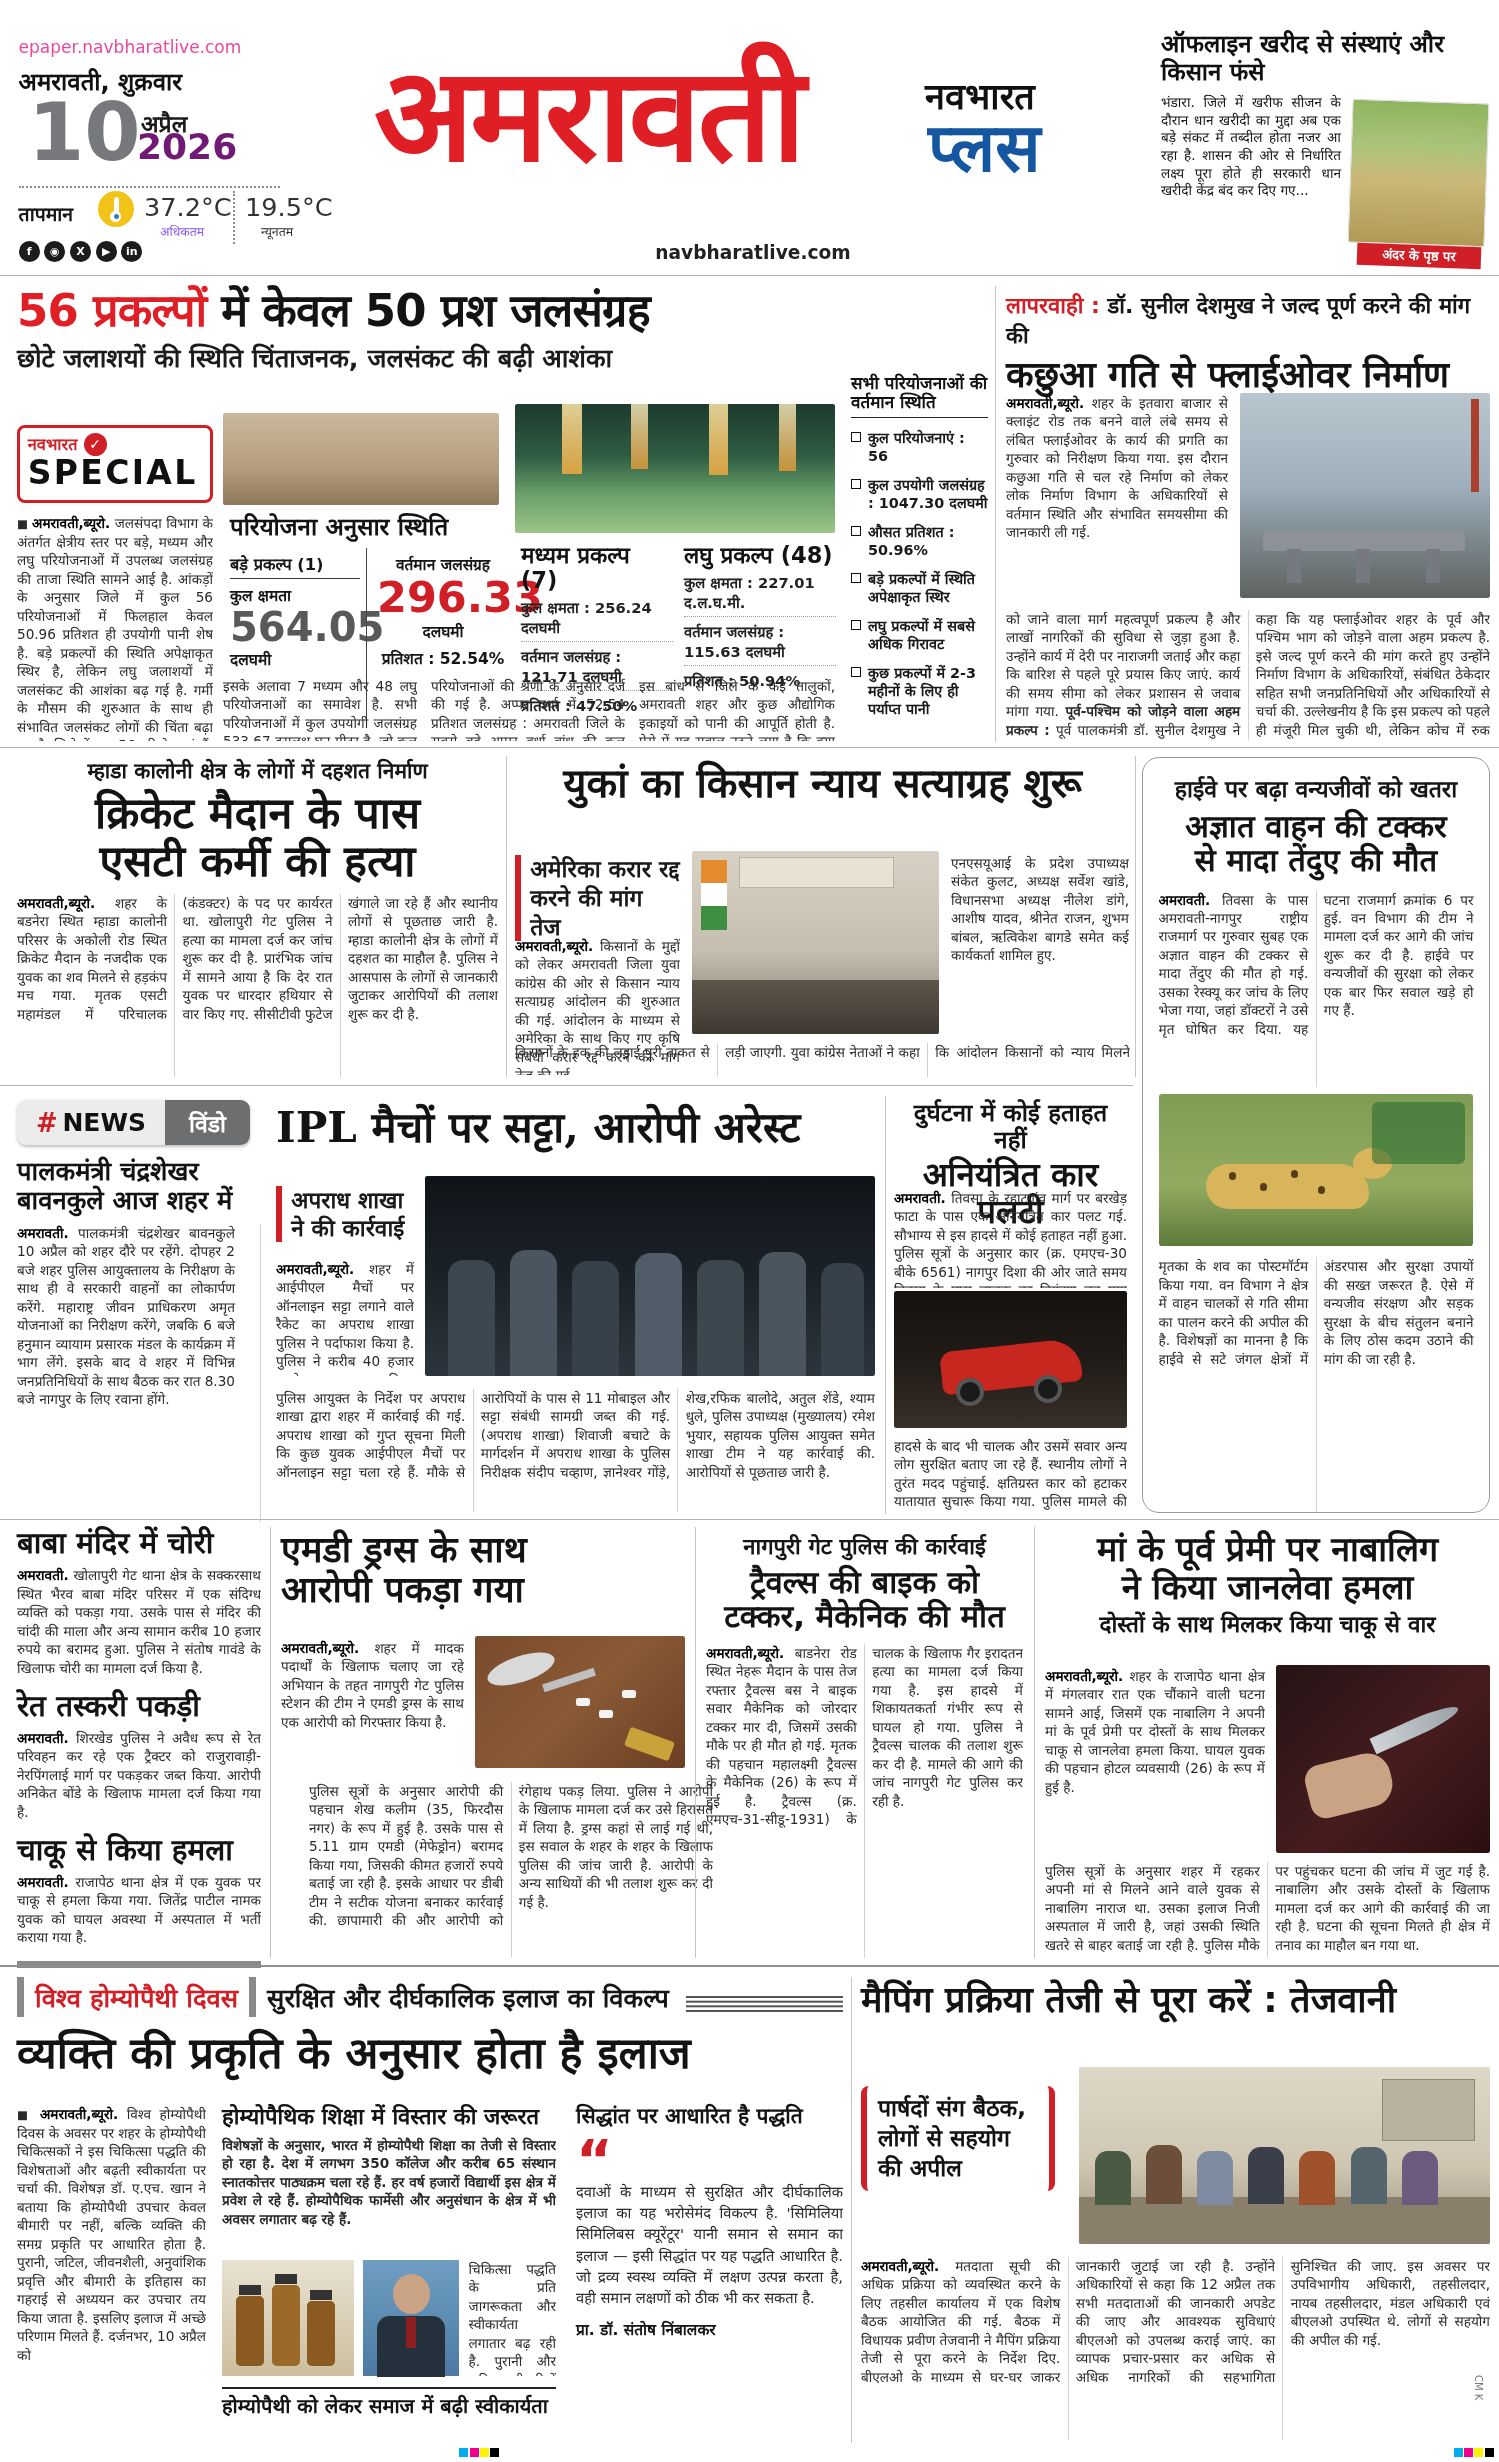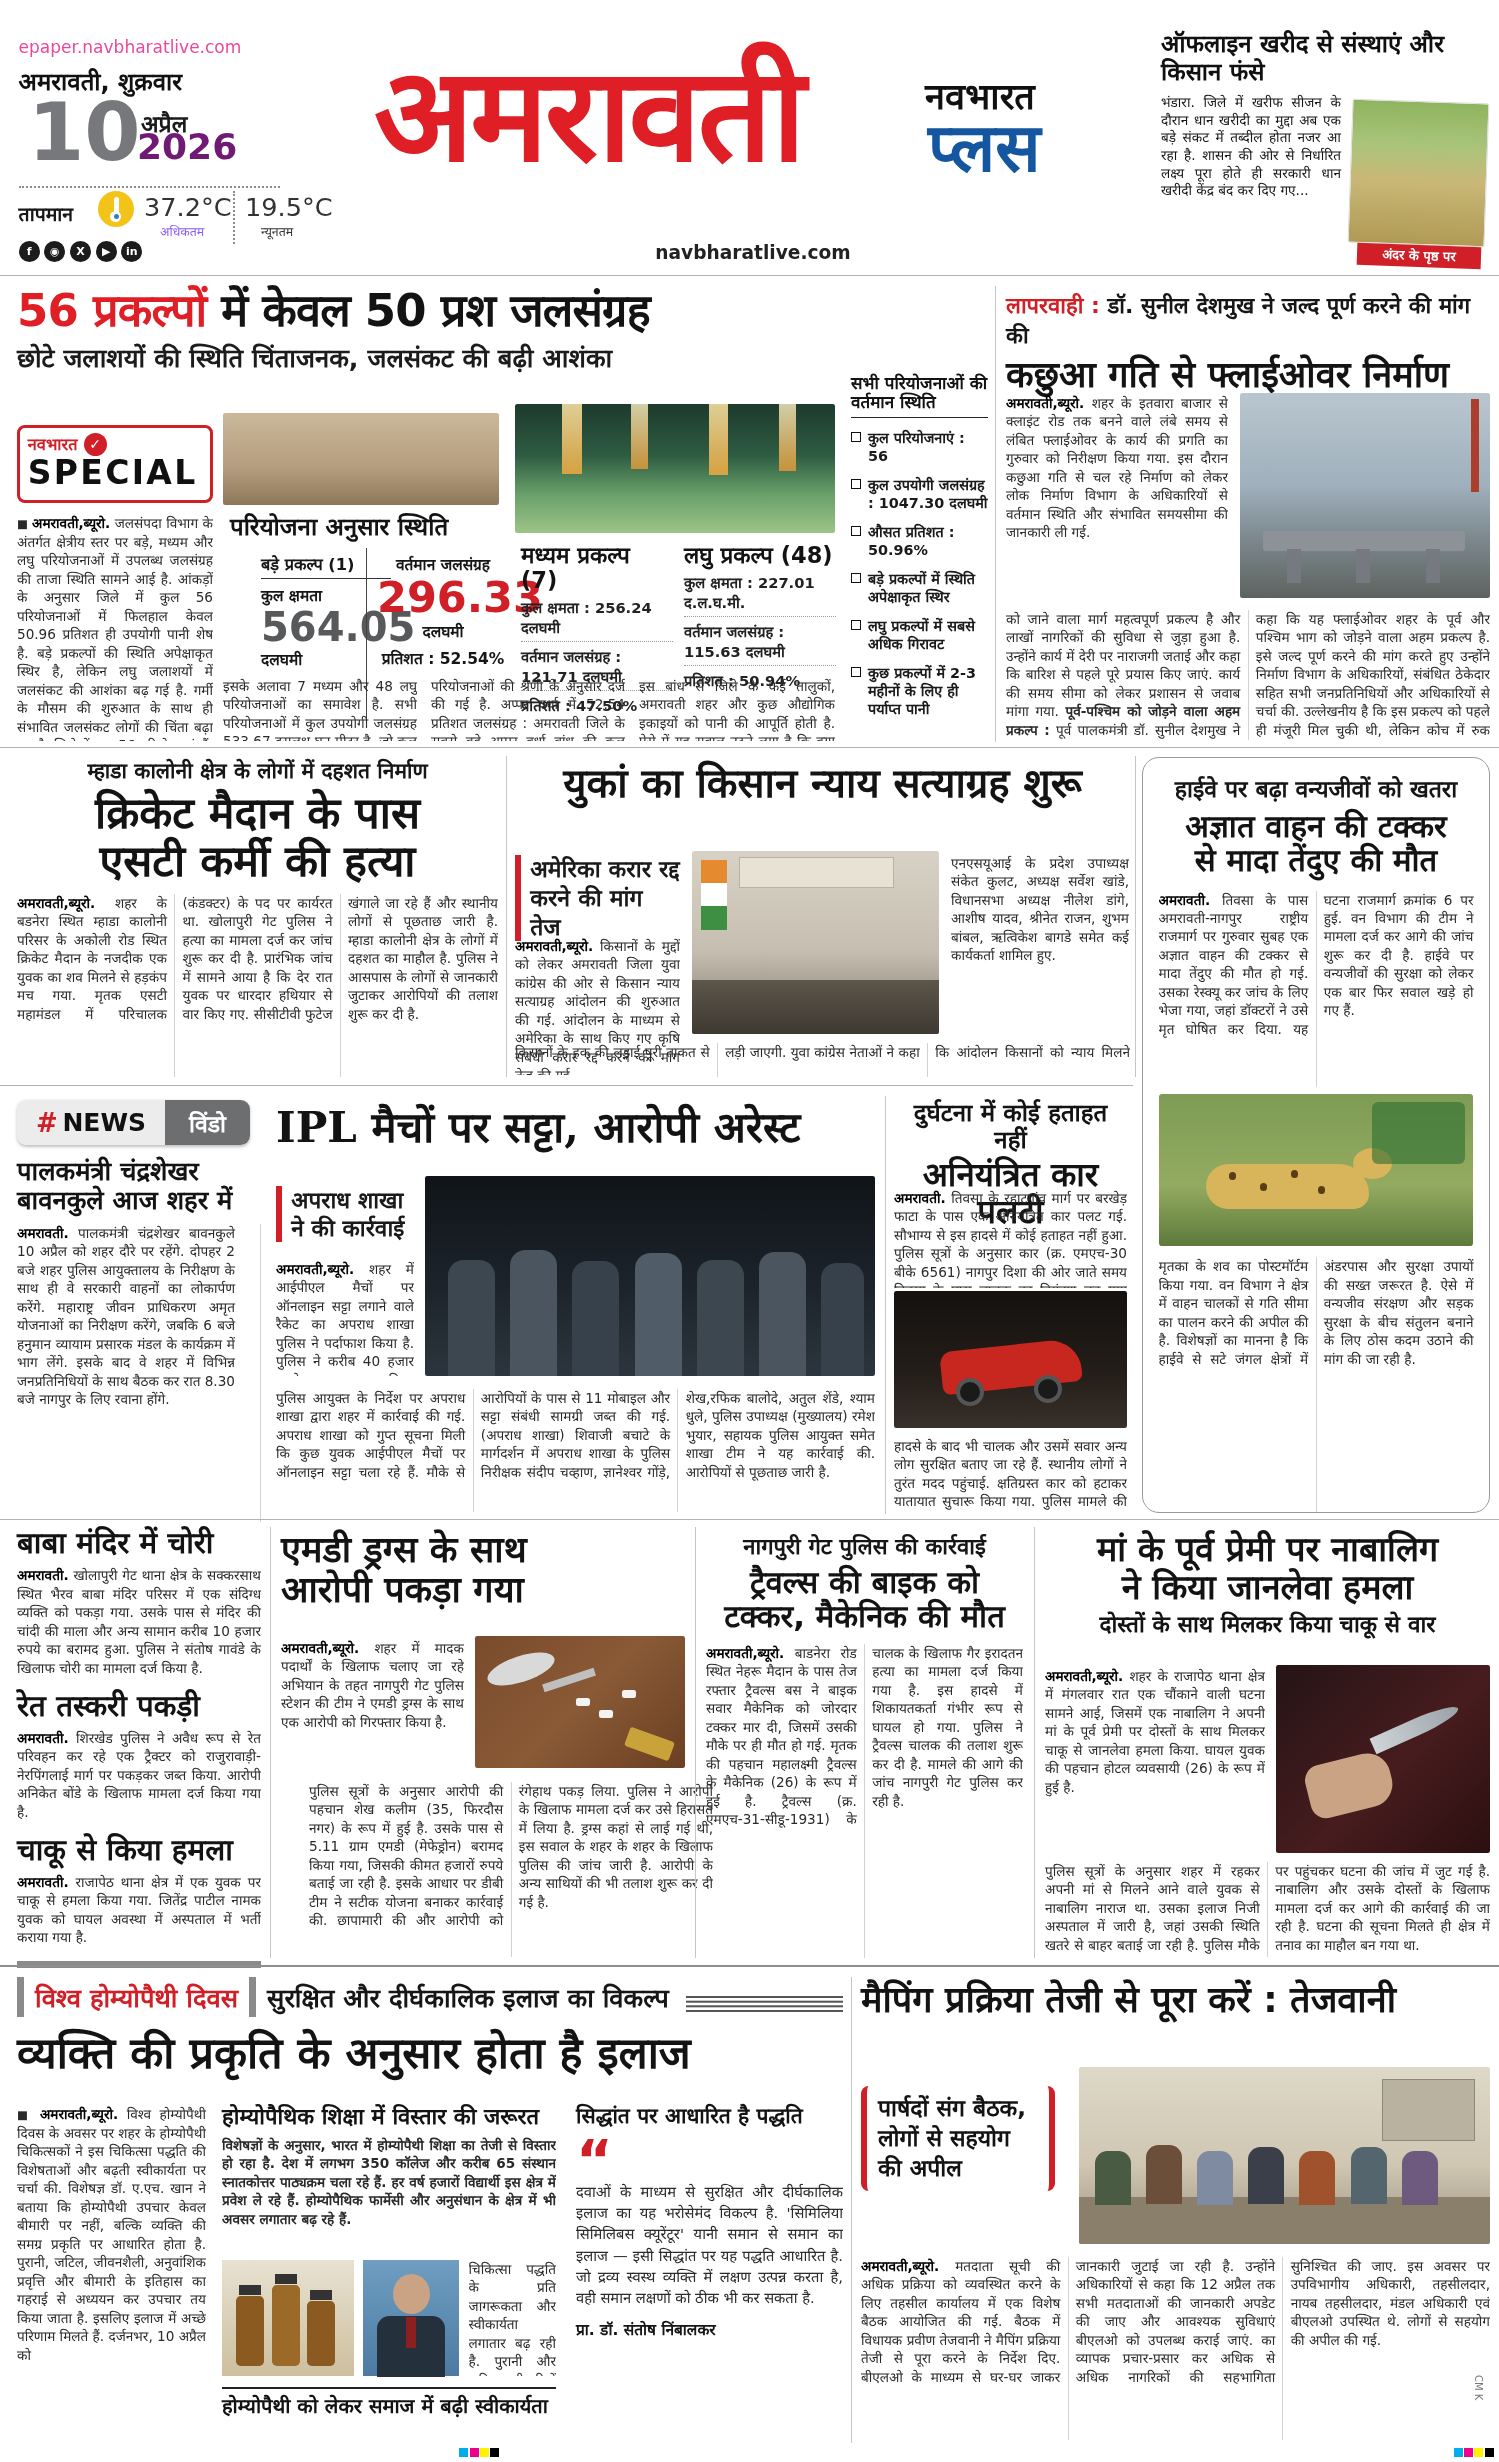--- a/index.html
+++ b/index.html
@@ -73,21 +73,21 @@
       <span style="display:inline-flex; width:23px; height:23px; border-radius:50%; background:#d01f26; color:#fff; align-items:center; justify-content:center; font-size:14px;">✓</span>
     </div>
     <div style="font-size:33px; font-weight:900; letter-spacing:2.3px; color:#101010; line-height:1;">SPECIAL</div>
   </div>
   <div class="abs body-txt" style="left:17px; top:514px; width:196px; height:227px;">
     <span style="font-size:11.6px;">■ </span><span class="dateline">अमरावती,ब्यूरो.</span> <span>जलसंपदा विभाग के अंतर्गत क्षेत्रीय स्तर पर बड़े, मध्यम और लघु परियोजनाओं में उपलब्ध जलसंग्रह की ताजा स्थिति सामने आई है. आंकड़ों के अनुसार जिले में कुल 56 परियोजनाओं में फिलहाल केवल 50.96 प्रतिशत ही उपयोगी पानी शेष है. बड़े प्रकल्पों की स्थिति अपेक्षाकृत स्थिर है, लेकिन लघु जलाशयों में जलसंकट की आशंका बढ़ गई है. गर्मी के मौसम की शुरुआत के साथ ही संभावित जलसंकट लोगों की चिंता बढ़ा रहा है. जिले में कुल 56 परियोजनाएं हैं, जिनमें अप्पर वर्धा बांध सबसे बड़ा प्रकल्प है.</span>
   </div>
 
   <div class="photo" style="left:223px; top:413px; width:276px; height:92px; background:linear-gradient(180deg,#cbb89a,#b49d7d 60%,#8d775a);"></div>
   <div class="abs hl" style="left:230px; top:514px; font-size:24px;">परियोजना अनुसार स्थिति</div>
-  <div class="abs" style="left:230px; top:553px; width:130px;margin-left:31px;">
+  <div class="abs" style="left:230px; top:553px; width:130px;">
     <div style="font-size:16.3px; font-weight:bold; border-bottom:1.6px solid #333; padding-bottom:3.1px;">बड़े प्रकल्प (1)</div>
     <div style="font-size:15.5px; font-weight:bold; margin-top:4.7px;">कुल क्षमता</div>
     <div style="font-size:40px; font-weight:900; color:#58595b; line-height:1.05;">564.05</div>
     <div style="font-size:15.5px; font-weight:bold;">दलघमी</div>
   </div>
   <div class="abs" style="left:366px; top:548px; height:178px; border-left:1.6px solid #444;"></div>
   <div class="abs" style="left:377px; top:553px; width:132px; text-align:center;">
     <div style="font-size:15.5px; font-weight:bold;">वर्तमान जलसंग्रह</div>
     <div style="font-size:43px; font-weight:900; color:#d01f26; line-height:1.05;">296.33</div>
     <div style="font-size:15.5px; font-weight:bold;">दलघमी</div>

